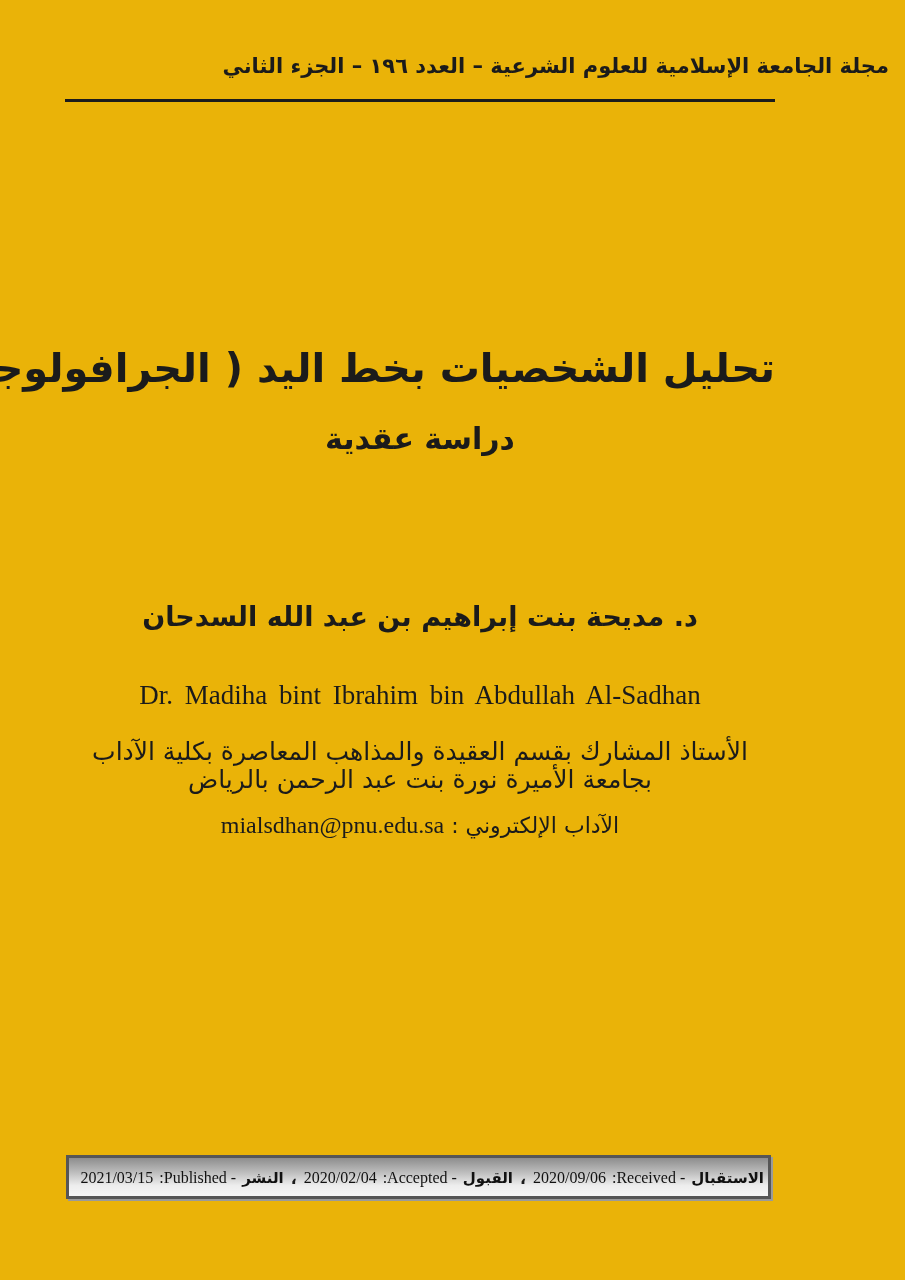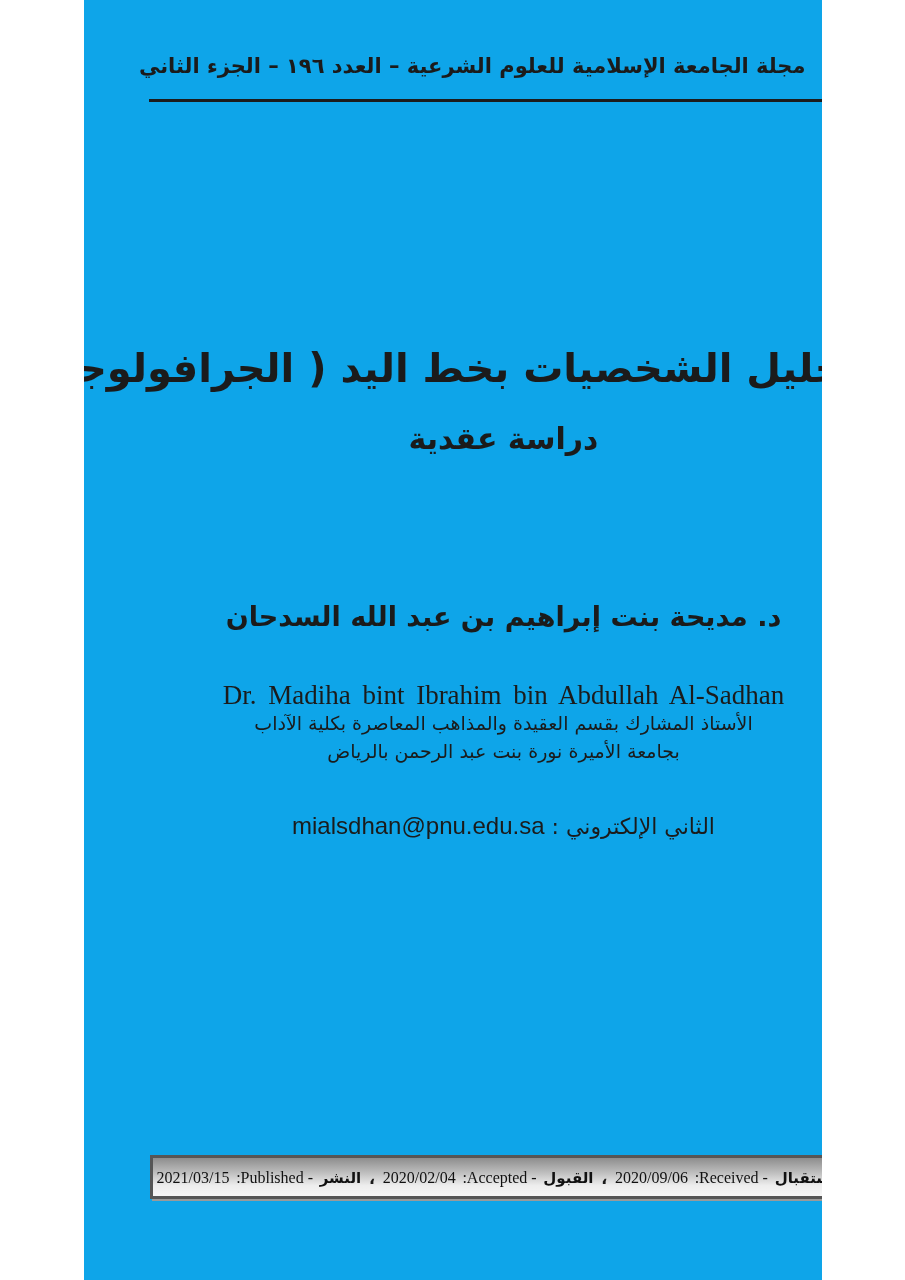--- a/index.html
+++ b/index.html
@@ -1,20 +1,20 @@
 <!DOCTYPE html>
 <html lang="ar"><head>
 <meta charset="utf-8">
 <style>
   html,body{margin:0;padding:0;background:#ffffff;}
   .page{
     position:relative;
-    width:738px;height:1280px;
+    width:905px;height:1280px;
     margin:0 auto;
-    background:#0ea5e9;
+    background:#eab308;
     color:#1b1b1b;
     overflow:hidden;
     font-family:"DejaVu Sans",sans-serif;
   }
   .abs{position:absolute;}
   .center-block{left:65px;width:710px;text-align:center;white-space:nowrap;}
 
   .journal-header{
     top:48px;right:16px;
     direction:rtl;text-align:right;white-space:nowrap;
@@ -57,44 +57,45 @@
     direction:rtl;
     font-weight:bold;font-size:27px;
   }
   .author-en{
     top:680px;
     font-family:"Liberation Serif",serif;
     font-size:27px;word-spacing:5px;
   }
   .affil{
     direction:rtl;
-    font-size:19px;
+    font-size:25px;
+    margin-top:25px;
   }
   .affil1{top:712px;}
   .affil2{top:740px;}
 
   .email-line{
     top:812px;
     direction:rtl;
     font-size:22px;
   }
   .email-line .email-value{
-    font-family:Liberation Sans, sans-serif;
+    font-family:Liberation Serif, serif;
     font-size:24px;
     direction:ltr;unicode-bidi:isolate;text-align:right;
   }
 
   .dates-bar{
     top:1155px;left:66px;width:705px;height:44px;
     box-sizing:border-box;
     border:3px solid #565656;
     background:linear-gradient(180deg,#8d8d8d 0%,#b9b9b9 35%,#ededed 72%,#f7f7f7 100%);
     box-shadow:2px 2px 0 #9a9a9a;
     display:flex;direction:ltr;
-    align-items:center;justify-content:space-between;
+    align-items:center;justify-content:flex-end;
     gap:6px;
     white-space:nowrap;
     padding:2px 4px 0 4px;
   }
   .dates-bar .d-val{
     font-family:"Liberation Serif",serif;
     font-size:16px;color:#111;
     direction:ltr;unicode-bidi:isolate;
   }
   .dates-bar .d-ar{
@@ -125,21 +126,21 @@
 
   <div class="abs center-block author-ar">د. مديحة بنت إبراهيم بن عبد الله السدحان</div>
 
   <div class="abs center-block author-en">Dr. Madiha bint Ibrahim bin Abdullah Al-Sadhan</div>
 
   <div class="abs center-block affil affil1">الأستاذ المشارك بقسم العقيدة والمذاهب المعاصرة بكلية الآداب</div>
 
   <div class="abs center-block affil affil2">بجامعة الأميرة نورة بنت عبد الرحمن بالرياض</div>
 
   <div class="abs center-block email-line">
-    <span class="email-label">الثاني الإلكتروني :</span>
+    <span class="email-label">الآداب الإلكتروني :</span>
     <span class="email-value">mialsdhan@pnu.edu.sa</span>
   </div>
 
   <div class="abs dates-bar">
     <span class="d-val">2021/03/15</span>
     <span class="d-val">:Published -</span>
     <span class="d-ar">النشر</span>
     <span class="d-sep">،</span>
     <span class="d-val">2020/02/04</span>
     <span class="d-val">:Accepted -</span>

